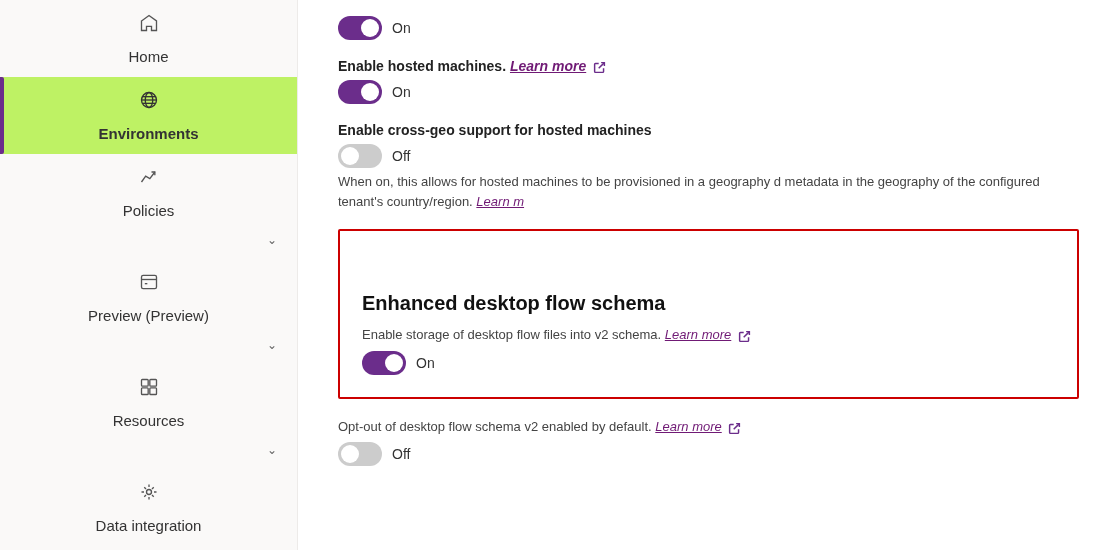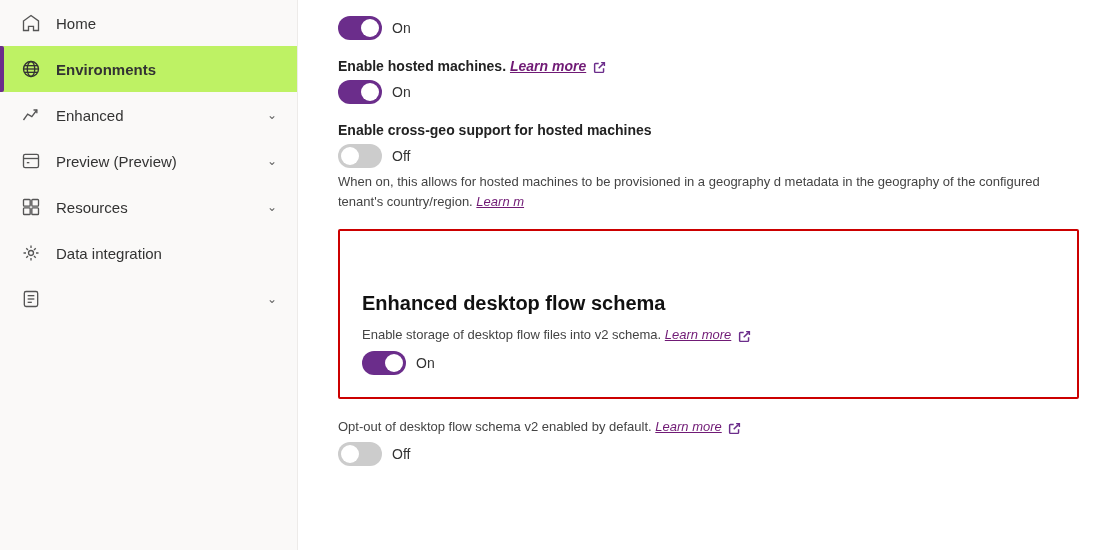--- a/index.html
+++ b/index.html
@@ -18,20 +18,21 @@
     .sidebar-item {
       display: flex;
       align-items: center;
       padding: 12px 20px;
       cursor: pointer;
       position: relative;
       font-size: 15px;
       color: #333;
       gap: 14px;
       user-select: none;
+      flex-direction: column;
     }
     .sidebar-item.active {
       font-weight: 700;
       background: #bef264;
     }
     .sidebar-item.active::before {
       content: '';
       position: absolute;
       left: 0;
       top: 0;
@@ -184,21 +185,21 @@
     <span class="sidebar-label">Environments</span>
   </div>
 
   <div class="sidebar-item">
     <span class="sidebar-icon">
       <svg viewBox="0 0 24 24">
           <polyline points="3,18 8,11 13,14 19,6"></polyline>
           <polyline points="15,6 19,6 19,10"></polyline>
         </svg>
     </span>
-    <span class="sidebar-label">Enhanced</span>
+    <span class="sidebar-label">Policies</span>
     <span class="sidebar-chevron">⌄</span>
   </div>
 
   <div class="sidebar-item">
     <span class="sidebar-icon">
       <svg viewBox="0 0 24 24">
           <rect x="3" y="4" width="18" height="16" rx="2"></rect>
           <line x1="3" y1="9" x2="21" y2="9"></line>
           <line x1="7" y1="14" x2="10" y2="14"></line>
         </svg>

